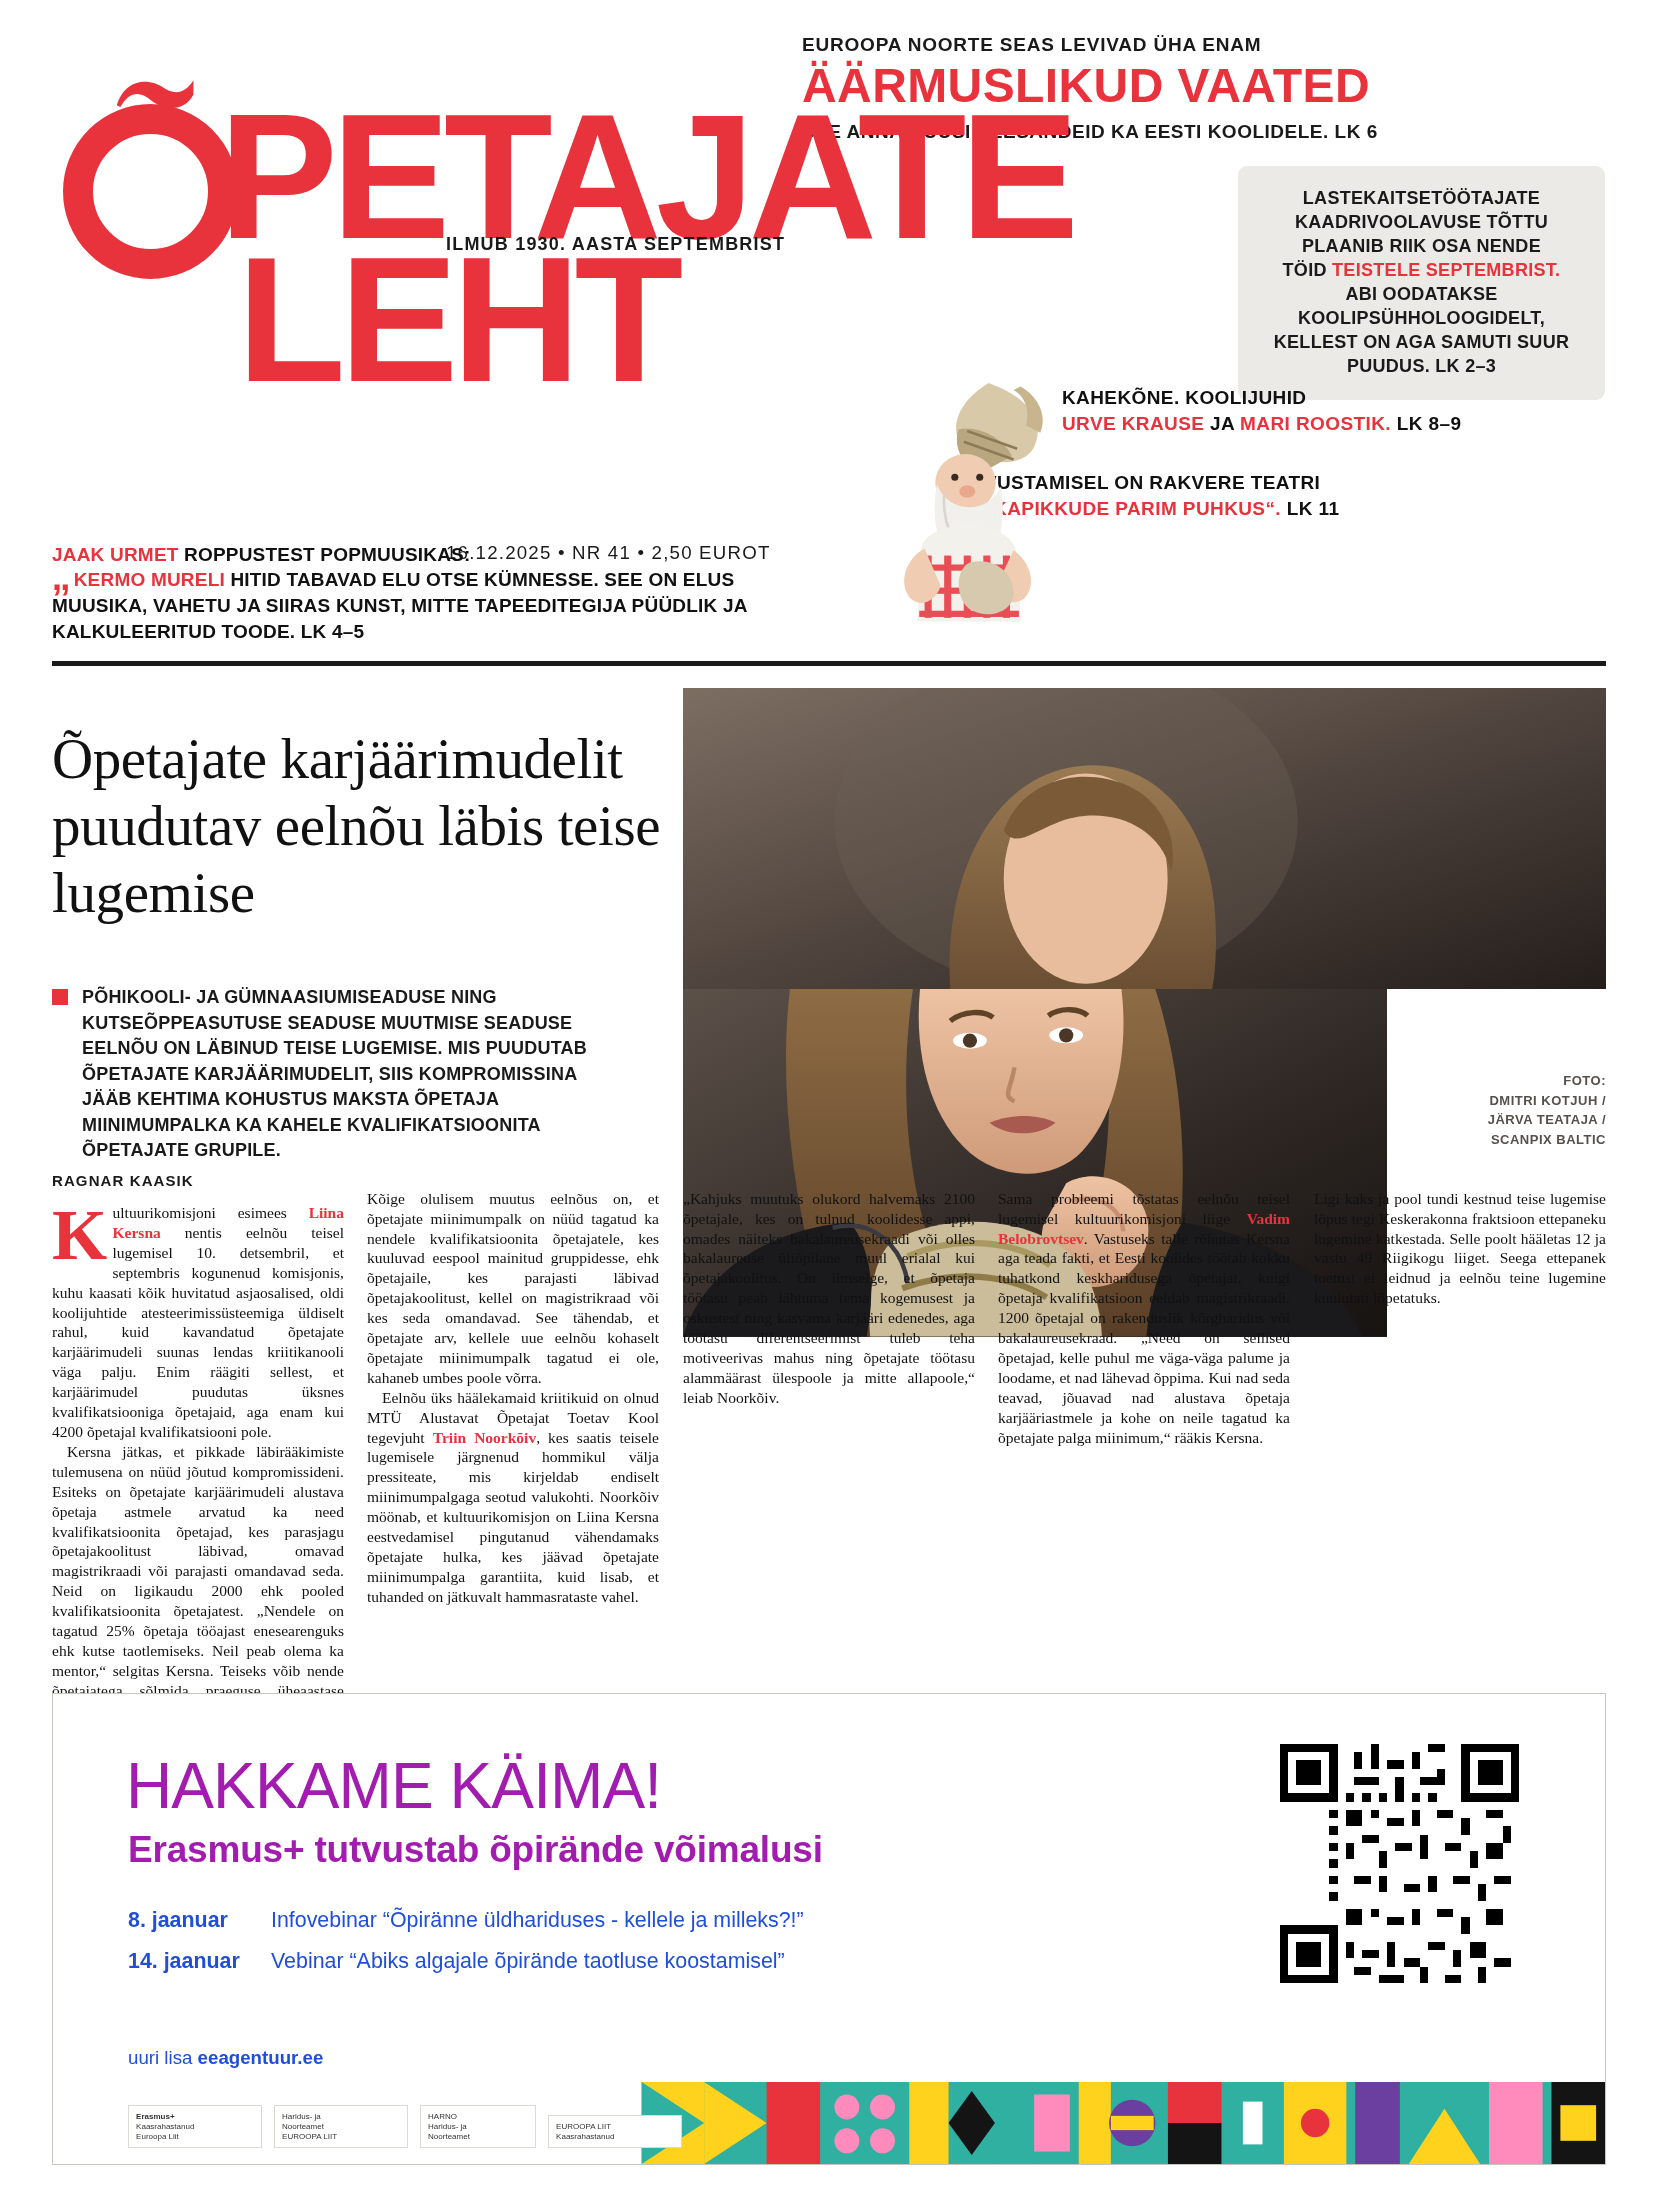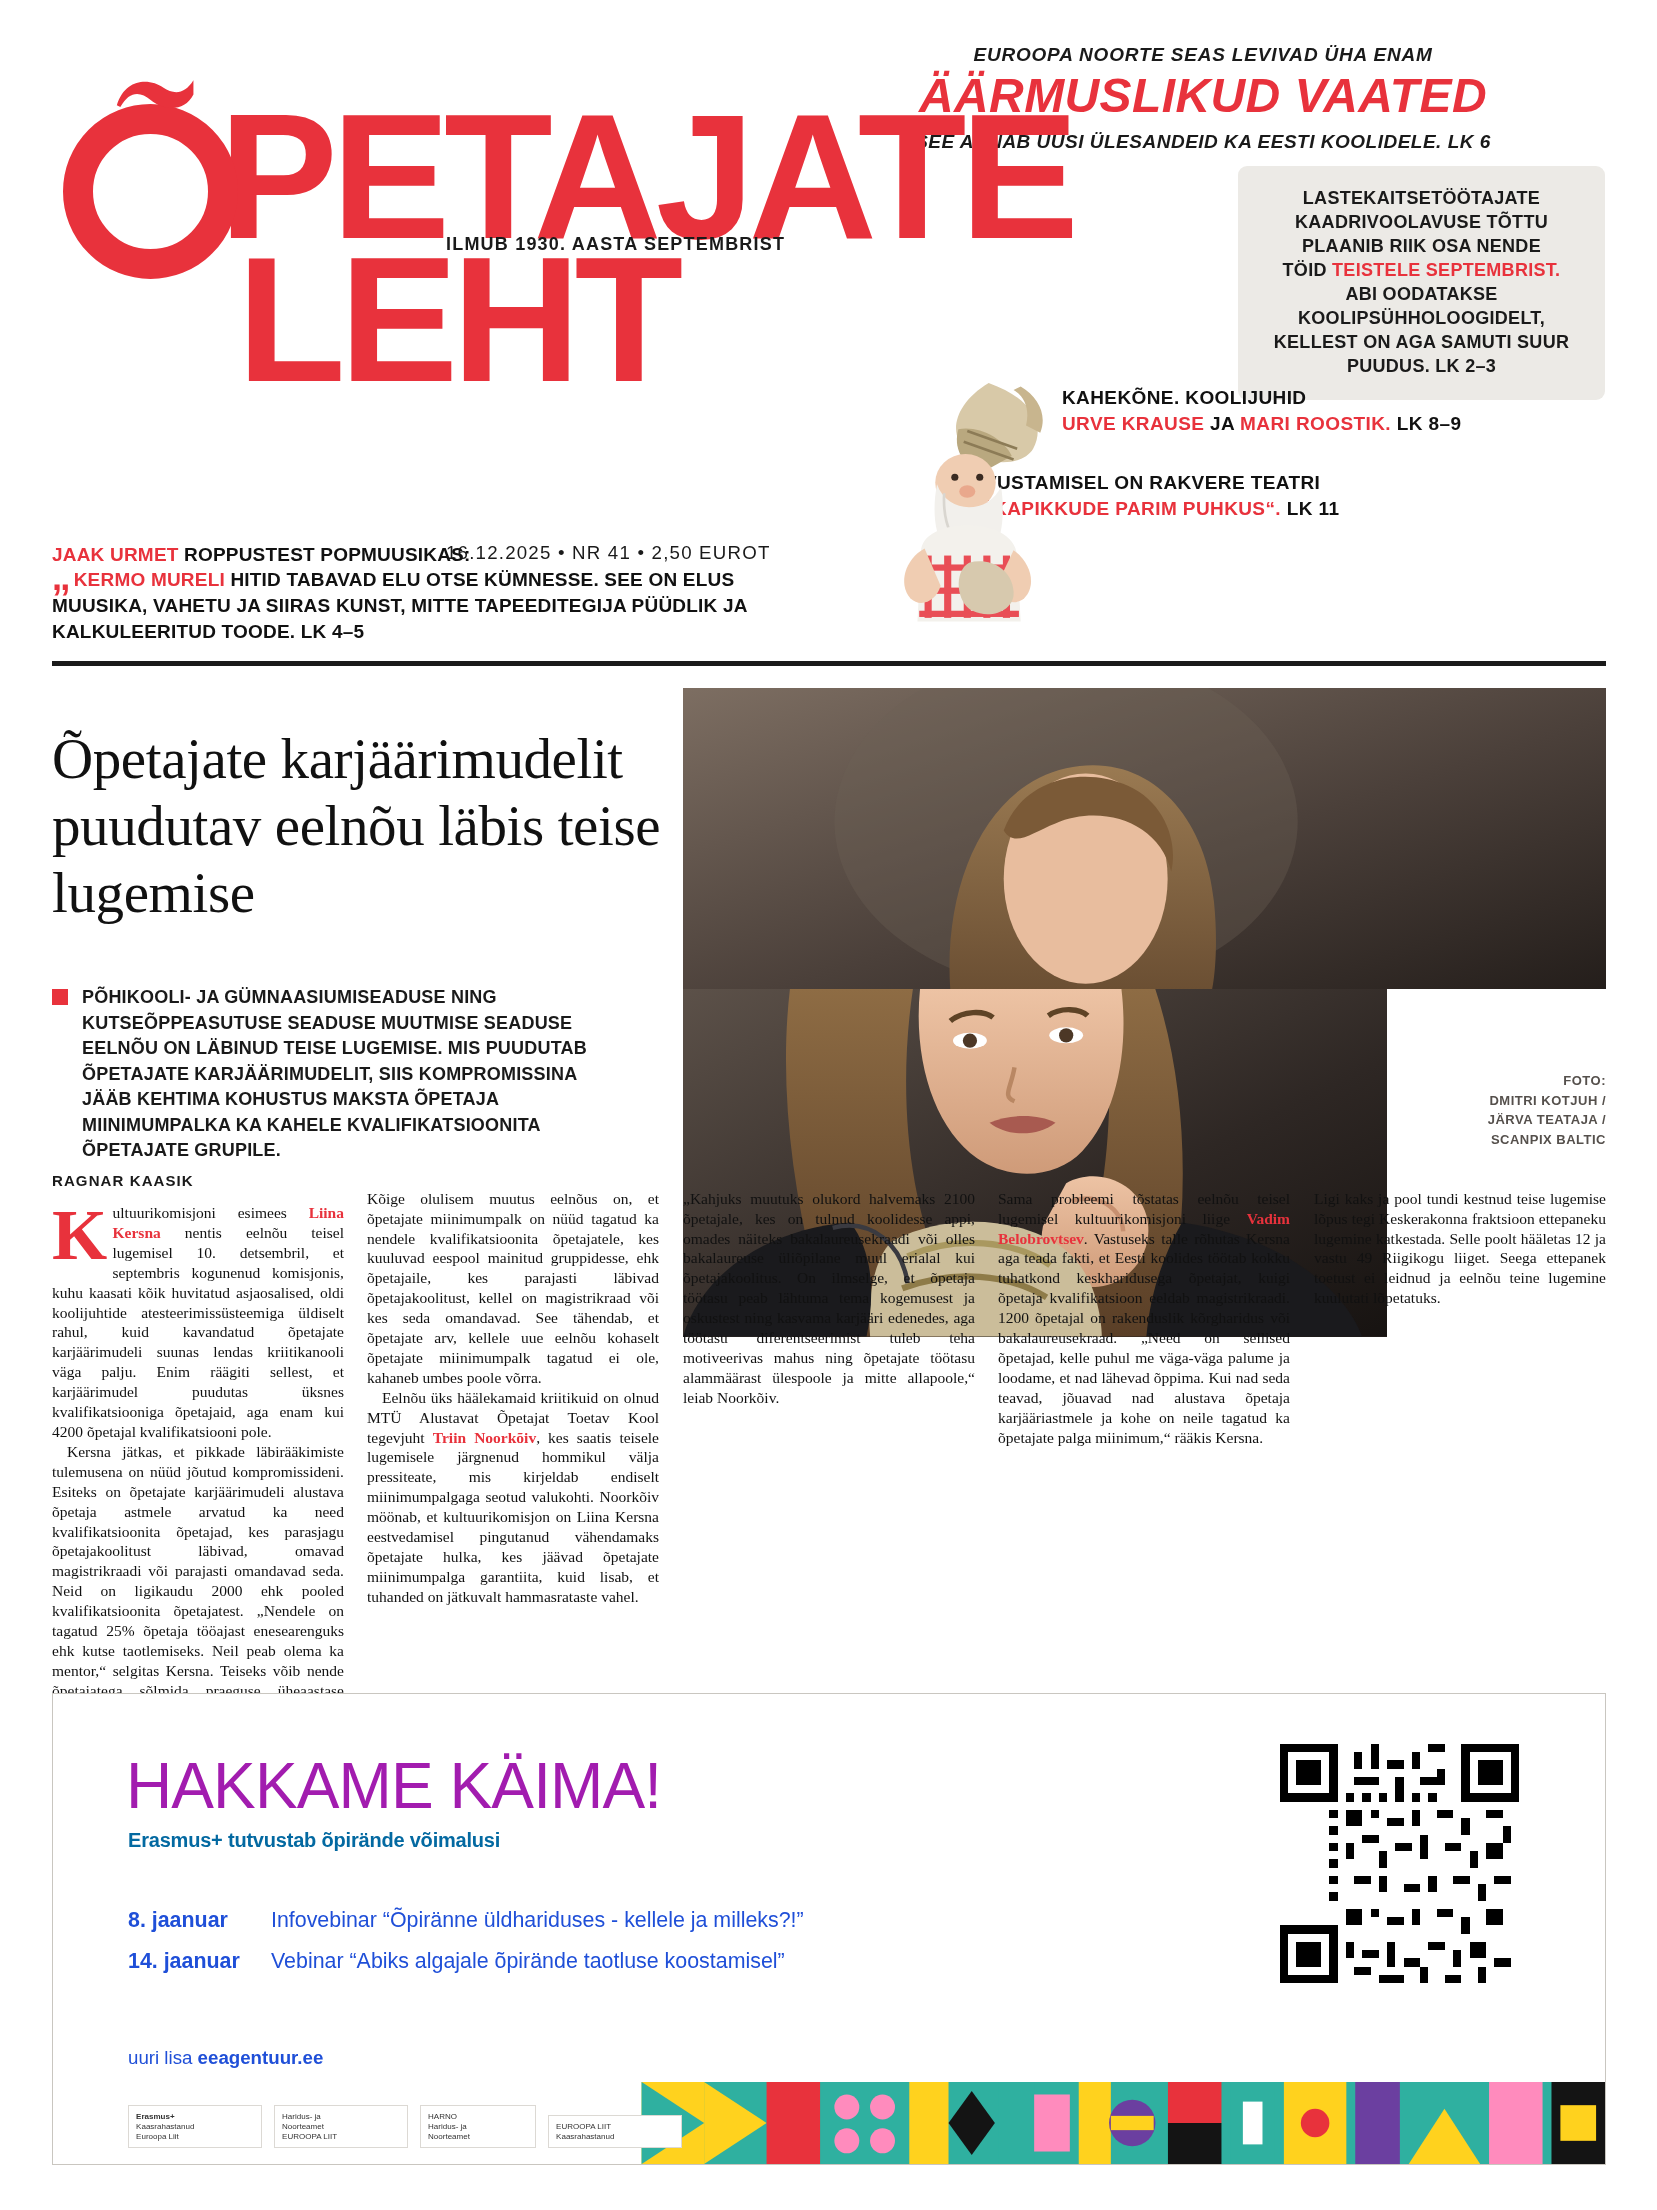--- a/index.html
+++ b/index.html
@@ -22,24 +22,23 @@
     position: relative;
     box-sizing: border-box;
     padding: 0 52px;
     background: #fff;
   }
 
   
   .top-teaser {
     position: absolute;
     left: 802px;
-    top: 44px;
+    top: 34px;
     width: 802px;
-    text-align: center;
-    font-style: italic;
+    text-align: left;
   }
   .tt-kicker {
     font-size: 19px;
     font-weight: bold;
     letter-spacing: 0.8px;
     color: #1a1a1a;
   }
   .tt-head {
     font-size: 48px;
     font-weight: bold;
@@ -364,23 +363,23 @@
     top: 55px;
     font-size: 64px;
     font-weight: normal;
     color: #a21caf;
     letter-spacing: -0.9px;
   }
   .ad-sub {
     position: absolute;
     left: 75px;
     top: 135px;
-    font-size: 20px;
-    font-weight: bold;
-    color: #0369a1;
+    font-size: 37px;
+    font-weight: bold;
+    color: #a21caf;
     letter-spacing: -0.2px;
   }
   .ad-row {
     position: absolute;
     left: 75px;
     font-size: 21.4px;
     color: #1f4fd8;
   }
   .ad-row .date { font-weight: bold; display: inline-block; width: 143px; }
   .ad-row1 { top: 214px; }

